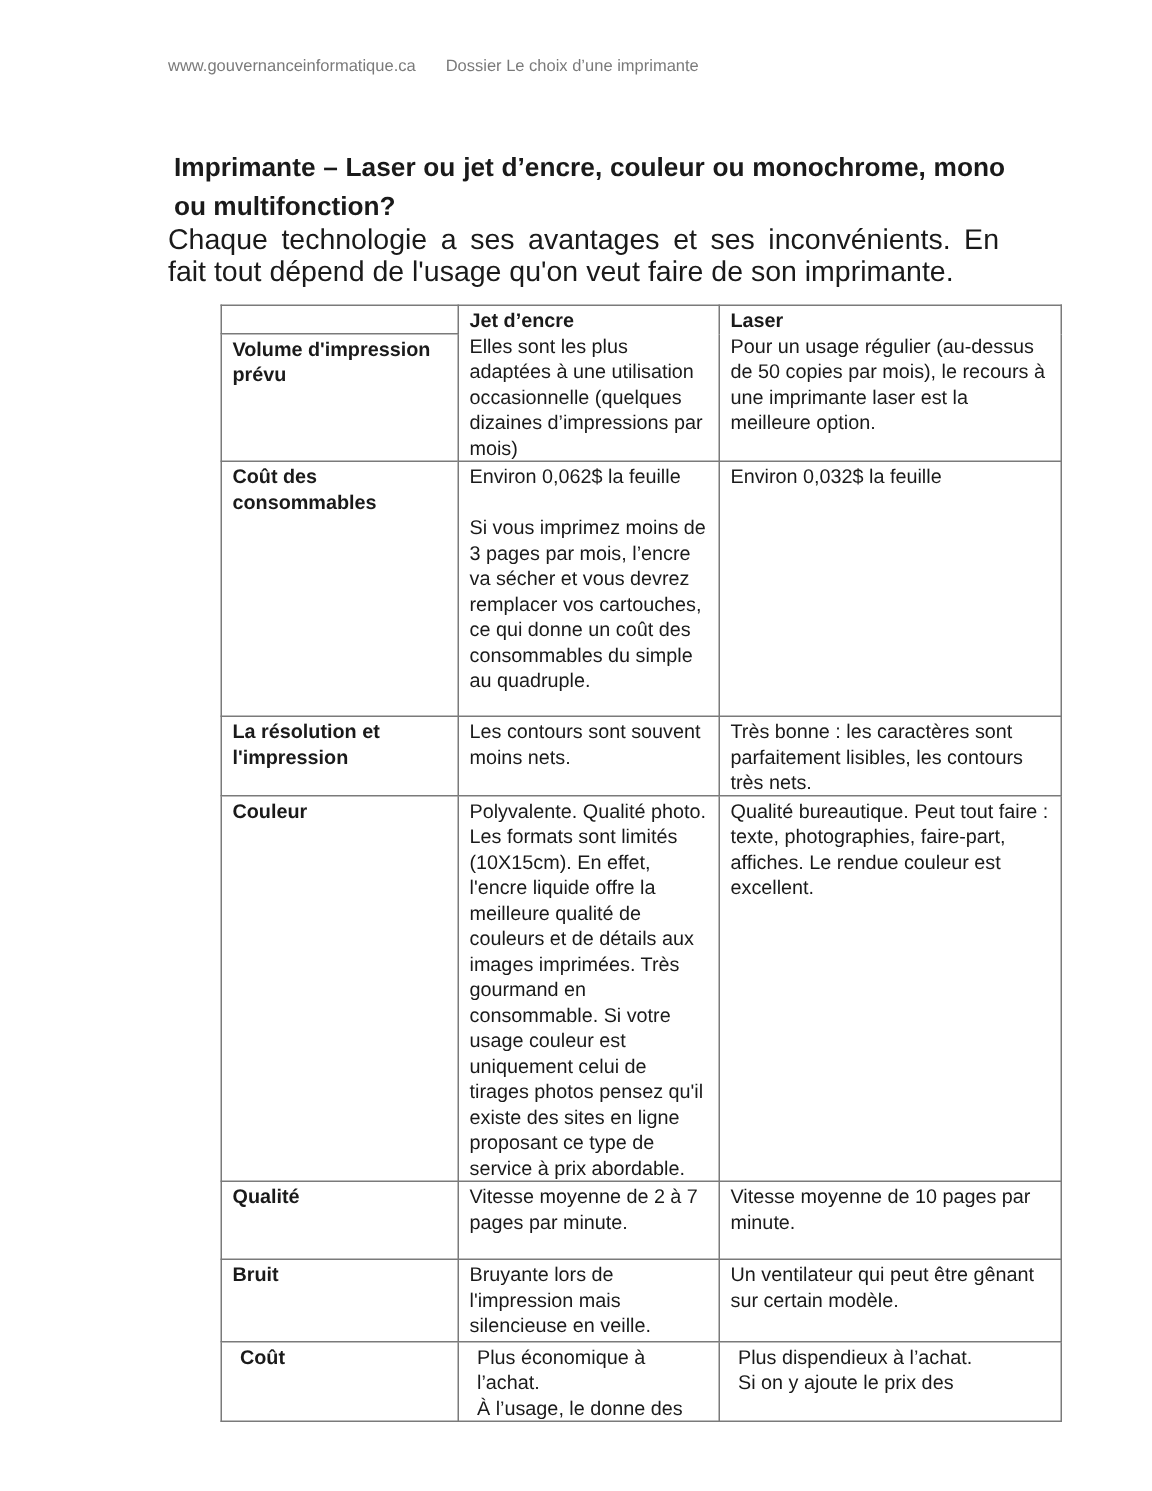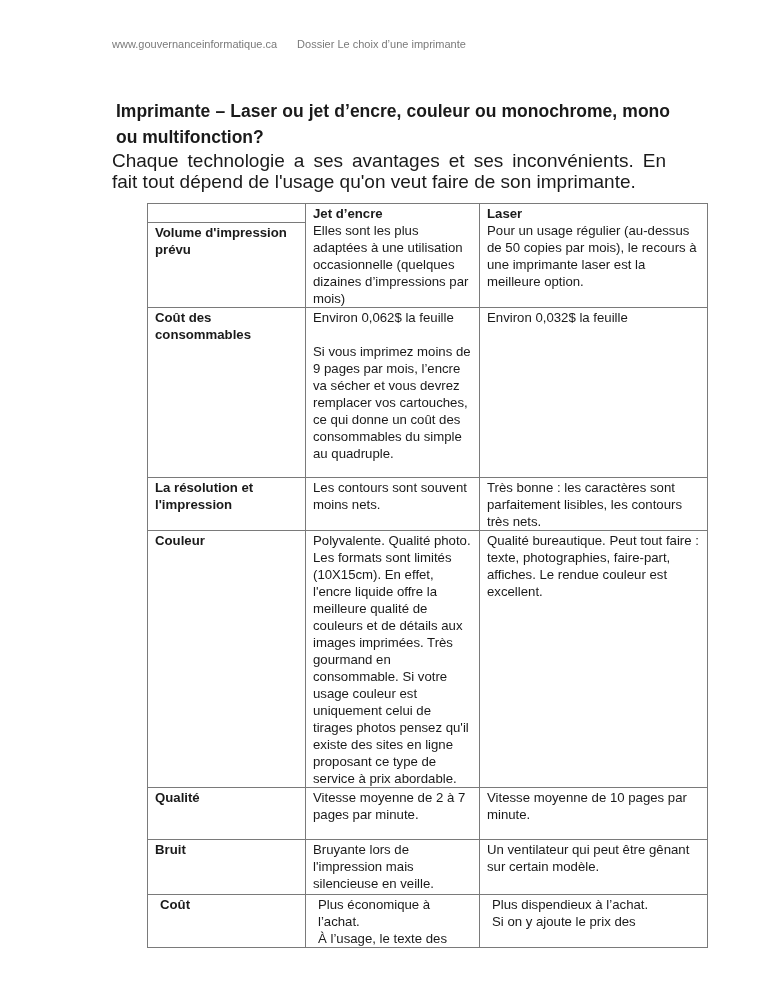--- a/index.html
+++ b/index.html
@@ -77,21 +77,21 @@
       </td>
     </tr>
     <tr class="r-volume">
       <td class="label">Volume d'impression prévu</td>
     </tr>
     <tr class="r-couts">
       <td class="label">Coût des consommables</td>
       <td>
         <span class="para">Environ 0,062$ la feuille</span>
         <span class="gap"></span>
-        <span class="para">Si vous imprimez moins de  9 pages par mois, l’encre va sécher et vous devrez remplacer vos cartouches, ce qui donne un coût des consommables du simple au quadruple.</span>
+        <span class="para">Si vous imprimez moins de  3 pages par mois, l’encre va sécher et vous devrez remplacer vos cartouches, ce qui donne un coût des consommables du simple au quadruple.</span>
       </td>
       <td>Environ 0,032$ la feuille</td>
     </tr>
     <tr class="r-resolution">
       <td class="label">La résolution et l'impression</td>
       <td>Les contours sont souvent moins nets.</td>
       <td>Très bonne : les caractères sont parfaitement lisibles, les contours très nets.</td>
     </tr>
     <tr class="r-couleur">
       <td class="label">Couleur</td>
@@ -105,21 +105,21 @@
     </tr>
     <tr class="r-bruit">
       <td class="label">Bruit</td>
       <td>Bruyante lors de l'impression mais silencieuse en veille.</td>
       <td>Un ventilateur qui peut être gênant sur certain modèle.</td>
     </tr>
     <tr class="r-cout">
       <td class="label">Coût</td>
       <td>
         <span class="para">Plus économique à l’achat.</span>
-        <span class="para">À l’usage, le texte des</span>
+        <span class="para">À l’usage, le donne des</span>
       </td>
       <td>
         <span class="para">Plus dispendieux à l’achat.</span>
         <span class="para">Si on y ajoute le prix des</span>
       </td>
     </tr>
   </tbody>
 </table>
 
 </body></html>

